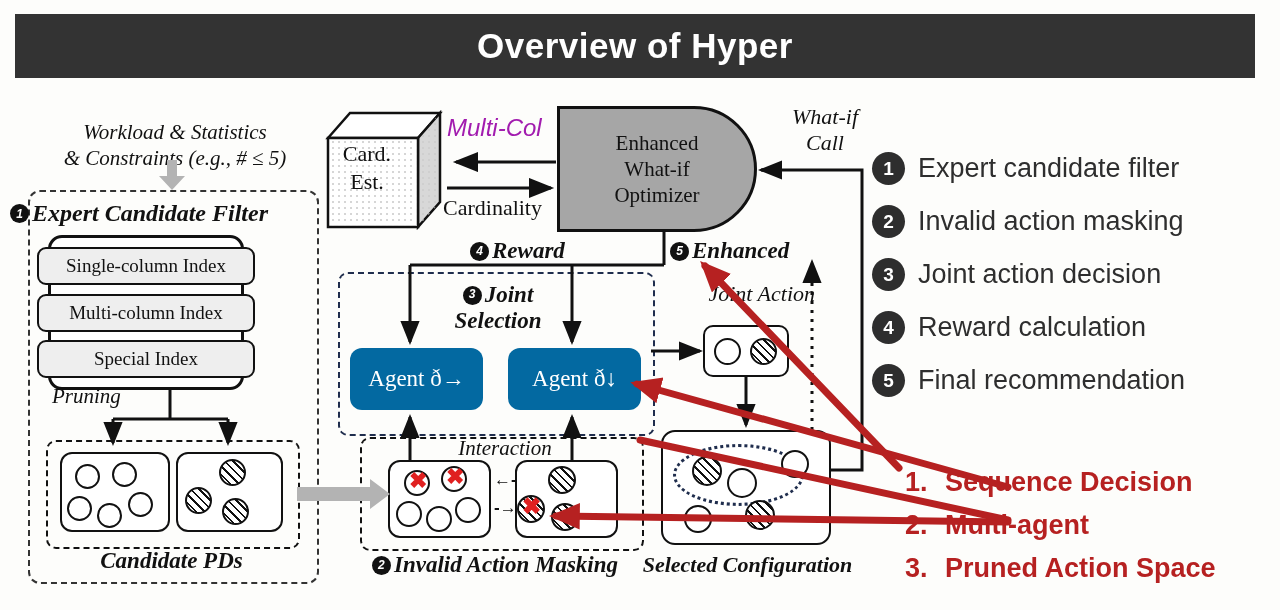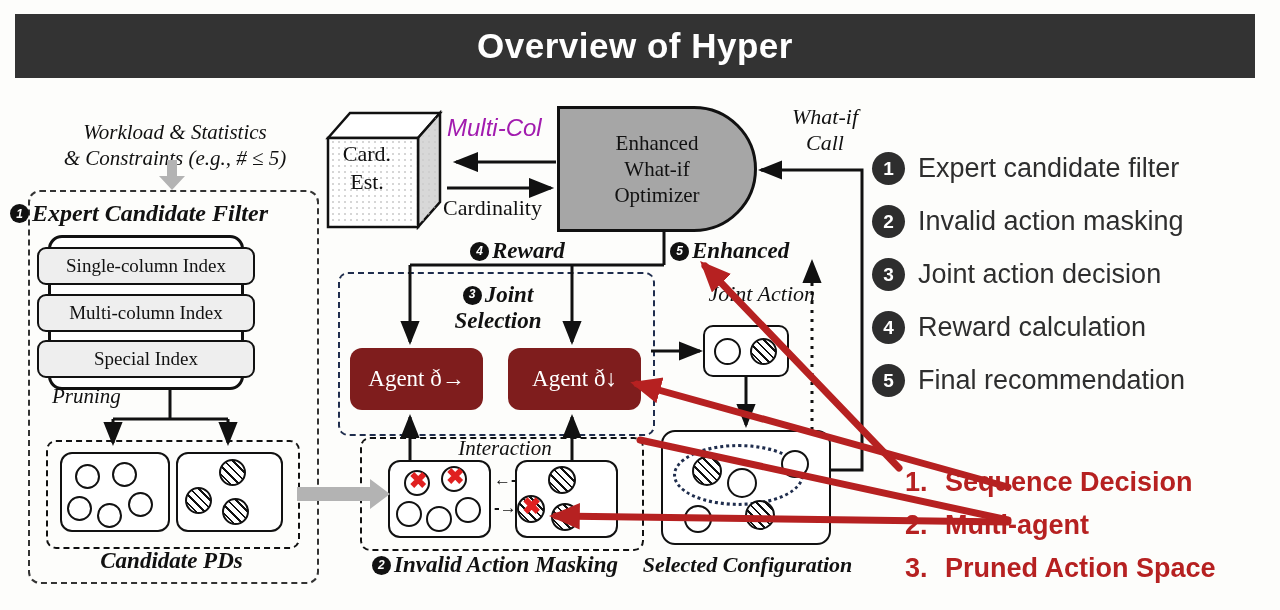--- a/index.html
+++ b/index.html
@@ -152,21 +152,21 @@
     border:2.5px dashed #1f2d4d;border-radius:10px;
   }
   .js-title{
     position:absolute;left:418px;top:282px;width:160px;text-align:center;
     font-family:"Liberation Serif",serif;font-style:italic;font-weight:bold;
     font-size:23px;color:#111;line-height:1.15;
   }
   .js-title .row1{display:flex;align-items:center;justify-content:center;}
   .agent{
     position:absolute;top:348px;width:133px;height:62px;
-    background:#7f1d1d;border-radius:12px;
+    background:#0369a1;border-radius:12px;
     display:flex;align-items:center;justify-content:center;
     color:#fff;font-family:"Liberation Serif",serif;font-size:23px;
   }
   .agent-l{left:350px;}
   .agent-r{left:508px;}
 
   
   .iam-panel{
     position:absolute;left:360px;top:437px;width:280px;height:110px;
     border:2.5px dashed #111;border-radius:10px;

